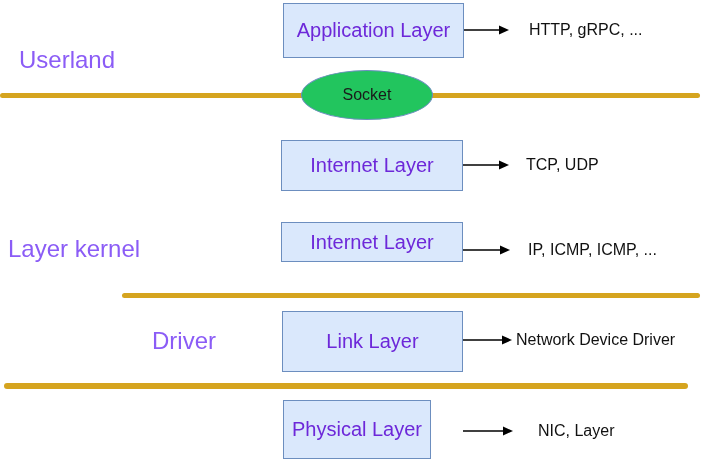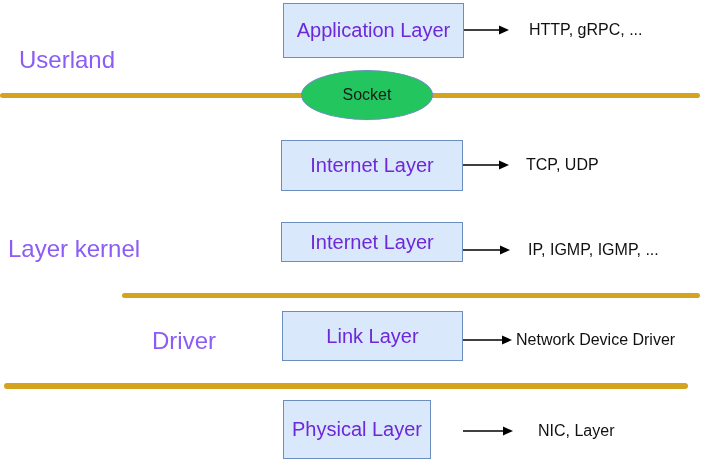--- a/index.html
+++ b/index.html
@@ -116,23 +116,23 @@
   </svg>
   <div class="annot" style="left:526px; top:155px;">TCP, UDP</div>
 
   <div class="layer-box" style="left:281px; top:222px; width:182px; height:40px;">
     <span>Internet Layer</span>
   </div>
   <svg class="arrow" style="left:463px; top:244px;" width="48" height="12">
     <line x1="0" y1="6" x2="37" y2="6"></line>
     <polygon points="37,1.5 47,6 37,10.5"></polygon>
   </svg>
-  <div class="annot" style="left:528px; top:240px;">IP, IGMP, IGMP, ...</div>
+  <div class="annot" style="left:528px; top:240px;">IP, ICMP, ICMP, ...</div>
 
-  <div class="layer-box" style="left:282px; top:311px; width:181px; height:50px;">
+  <div class="layer-box" style="left:282px; top:311px; width:181px; height:61px;">
     <span>Link Layer</span>
   </div>
   <svg class="arrow" style="left:463px; top:334px;" width="50" height="12">
     <line x1="0" y1="6" x2="39" y2="6"></line>
     <polygon points="39,1.5 49,6 39,10.5"></polygon>
   </svg>
   <div class="annot" style="left:516px; top:330px;">Network Device Driver</div>
 
   <div class="layer-box" style="left:283px; top:400px; width:148px; height:59px;">
     <span>Physical Layer</span>

